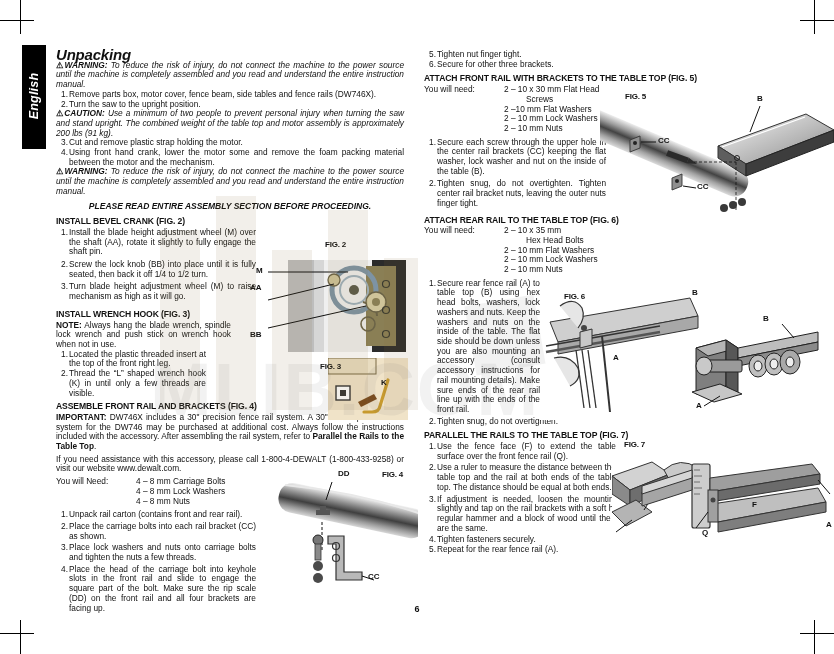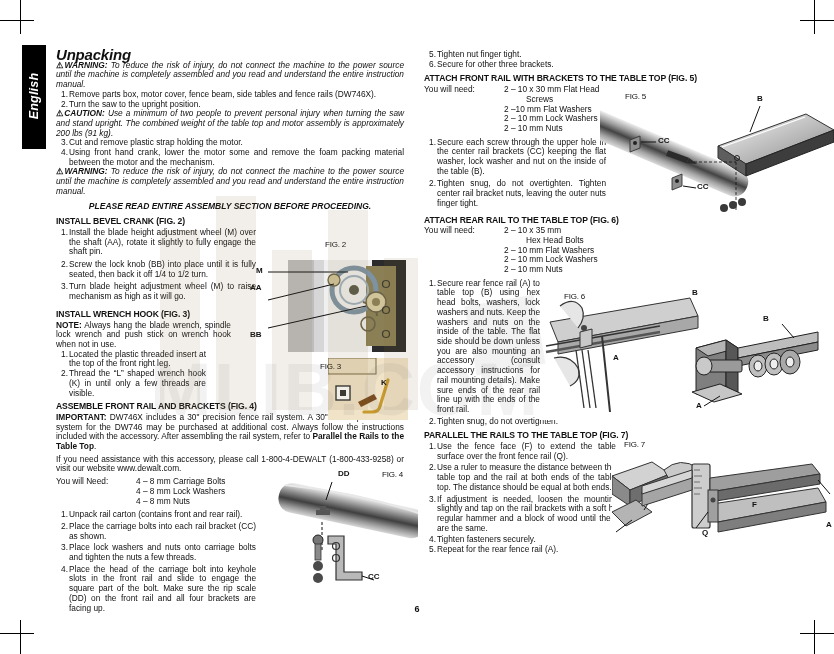--- a/index.html
+++ b/index.html
@@ -70,21 +70,21 @@
   .need-row .lbl{width:80px;flex:none;}
   .need-list{margin:0;padding:0;list-style:none;}
   .need-list li{white-space:nowrap;}
 
   
   .narrow{width:200px;}
   .narrow2{width:175px;}
   .narrow3{width:150px;}
 
   
-  .figlbl{position:absolute;font-size:8px;font-weight:normal;letter-spacing:-.2px;}
+  .figlbl{position:absolute;font-size:8px;font-weight:bold;letter-spacing:-.2px;}
   .callout{position:absolute;font-size:8px;font-weight:bold;}
 
   
   .fig{position:absolute;}
   .fig svg{display:block;}
 
   
   #watermark{
     position:absolute;left:0;top:0;width:834px;height:654px;
     pointer-events:none;

